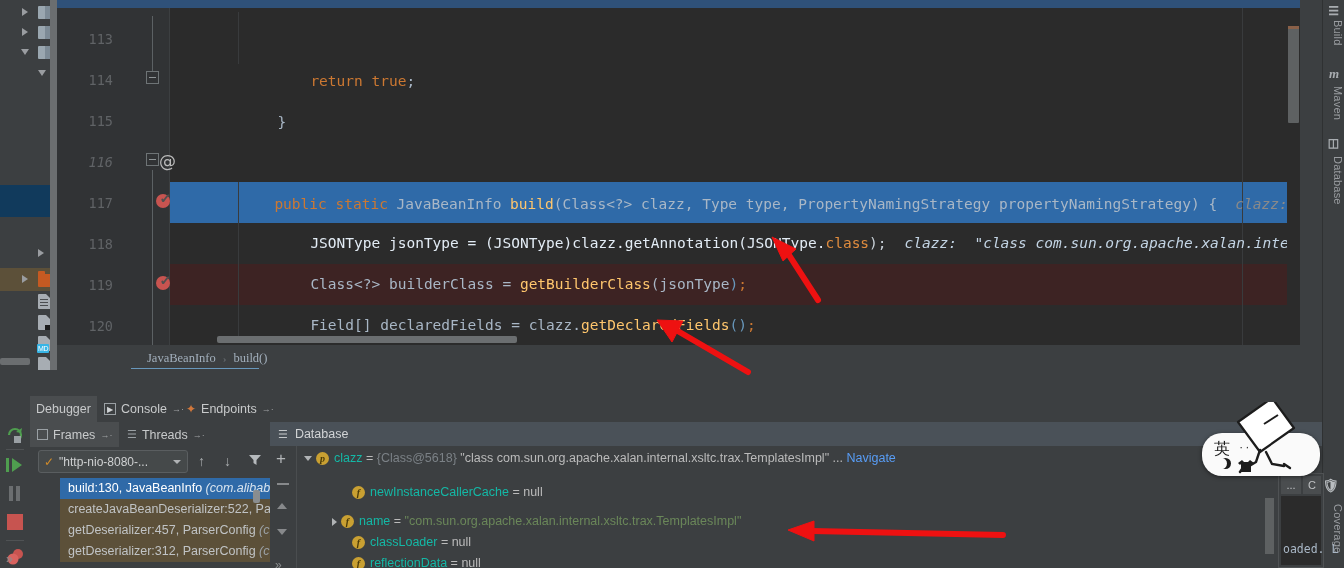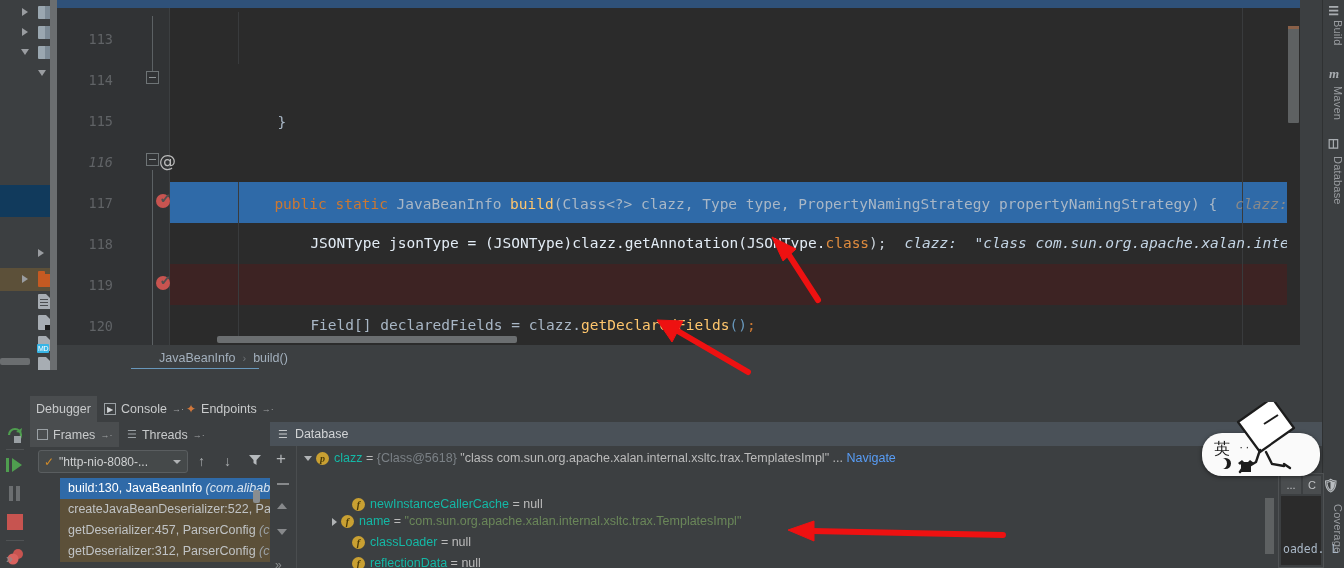--- a/index.html
+++ b/index.html
@@ -117,23 +117,24 @@
   }
   .ed-vline { position:absolute; top:8px; width:1px; height:337px; background:#393b3d; }
 
   
   .ed-scroll-col { position:absolute; right:0; top:8px; width:13px; height:337px; background:#2b2b2b;}
   .ed-scroll-thumb { position:absolute; right:1px; width:11px; background:#5e6162; border-radius:1px;}
   .ed-marker { position:absolute; right:1px; width:11px; height:3px; }
 
   
   .breadcrumb {
-    position:absolute; left:143px; top:347px; right:44px; height:22px;
+    position:absolute; left:131px; top:347px; right:44px; height:22px;
     background:#3c3f41; color:#a3b0bd; font-size:12.5px; line-height:22px;
     padding-left: 16px;
+    font-family: Liberation Serif, serif;
   }
   .bc-sep { color:#6d7276; padding:0 7px; font-size:11px; }
   .bc-underline { position:absolute; left:131px; top:368px; width:128px; height:1px; background:#6897bb;}
 
   
   .right-strip {
     position:absolute; right:0; top:0; width:22px; height:378px; background:#3c3f41;
     border-left:1px solid #2f3132;
   }
   .vtab {
@@ -358,35 +359,41 @@
 
     <div class="lnum" style="left:12px; top:31px;">113</div>
     <div class="lnum" style="left:12px; top:72px;">114</div>
     <div class="lnum" style="left:12px; top:113px;">115</div>
     <div class="lnum" style="left:12px; top:154px;font-style:italic;">116</div>
     <div class="lnum" style="left:12px; top:195px;">117</div>
     <div class="lnum" style="left:12px; top:236px;">118</div>
     <div class="lnum" style="left:12px; top:277px;">119</div>
     <div class="lnum" style="left:12px; top:318px;">120</div>
 
+    <div class="code-line" style="top:20px;">
+      <span class="code-txt" style="padding-left:88px;"><span class="kw">return true</span><span>;</span></span>
+    </div>
 
     <div class="code-line" style="top:61px;">
       <span class="code-txt" style="padding-left:55px;"><span>}</span></span>
     </div>
 
     <div class="code-line" style="top:102px;"></div>
 
     <div class="code-line" style="top:143px;">
       <span class="code-txt" style="padding-left:52px;"><span class="kw">public static </span><span style="color:#a9b7c6">JavaBeanInfo </span><span style="color:#ffc66d">build</span><span>(Class&lt;?&gt; clazz, Type type, PropertyNamingStrategy propertyNamingStrategy) {</span><span class="hint" style="padding-left:18px;">clazz:  "class co</span></span>
     </div>
 
     <div class="code-line" style="top:182px; color:#e3ecf5;">
       <span class="code-txt" style="padding-left:88px;"><span>JSONType jsonType = (JSONType)clazz.getAnnotation(JSONType.</span><span style="color:#e08c3e">class</span><span style="color:#c7cfd6">);</span><span class="hint-on-blue" style="padding-left:18px;">clazz:  "class com.sun.org.apache.xalan.internal.xsltc.</span></span>
     </div>
 
+    <div class="code-line" style="top:223px;">
+      <span class="code-txt" style="padding-left:88px;"><span>Class&lt;?&gt; builderClass = </span><span style="color:#ffc66d">getBuilderClass</span><span>(jsonType</span><span style="color:#6897bb">)</span><span style="color:#cc7832">;</span></span>
+    </div>
 
     <div class="code-line" style="top:264px;">
       <span class="code-txt" style="padding-left:88px;"><span>Field[] declaredFields = clazz.</span><span style="color:#ffc66d">getDeclaredFields</span><span style="color:#6897bb">()</span><span style="color:#cc7832">;</span></span>
     </div>
 
     <div class="code-line" style="top:305px;">
       
     </div>
 
     <div class="ed-hscroll"></div>
@@ -594,21 +601,21 @@
         <span class="vdown" style="top:83px;"></span>
         <span class="vchev" style="top:112px;">»</span>
       </div>
       <div style="position:absolute;left:26px;top:24px;width:1px;bottom:0;background:#4a4d4f;"></div>
 
       <div class="var-row" style="top:26px; padding-left:8px;">
         <span class="v-tri-down"></span><span class="vbadge">p</span><span class="vname">clazz</span><span class="veq"> = </span><span class="vref">{Class@5618}</span><span class="vnull"> "class com.sun.org.apache.xalan.internal.xsltc.trax.TemplatesImpl"</span><span class="vnull"> ...</span> <span class="vnav">Navigate</span>
       </div>
 
 
-      <div class="var-row" style="top:72px; padding-left:56px;">
+      <div class="var-row" style="top:60px; padding-left:56px;">
         <span class="vbadge">f</span><span class="vname">newInstanceCallerCache</span><span class="veq"> = </span><span class="vnull">null</span>
       </div>
 
       <div class="var-row" style="top:89px; padding-left:36px;">
         <span class="v-tri-right"></span><span class="vbadge">f</span><span class="vname">name</span><span class="veq"> = </span><span class="vstr">"com.sun.org.apache.xalan.internal.xsltc.trax.TemplatesImpl"</span>
       </div>
 
       <div class="var-row" style="top:110px; padding-left:56px;">
         <span class="vbadge">f</span><span class="vname">classLoader</span><span class="veq"> = </span><span class="vnull">null</span>
       </div>

